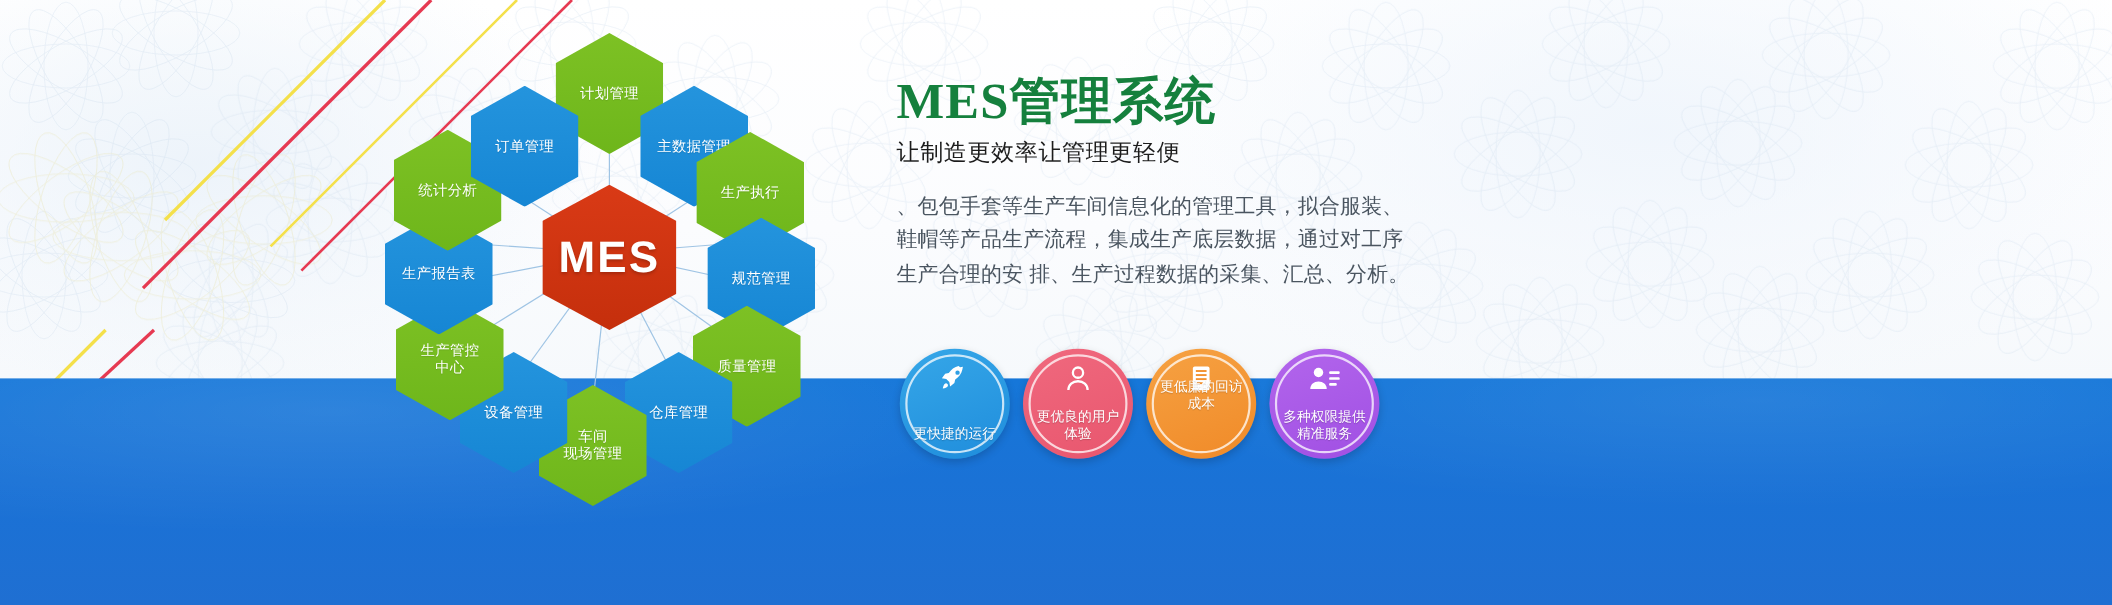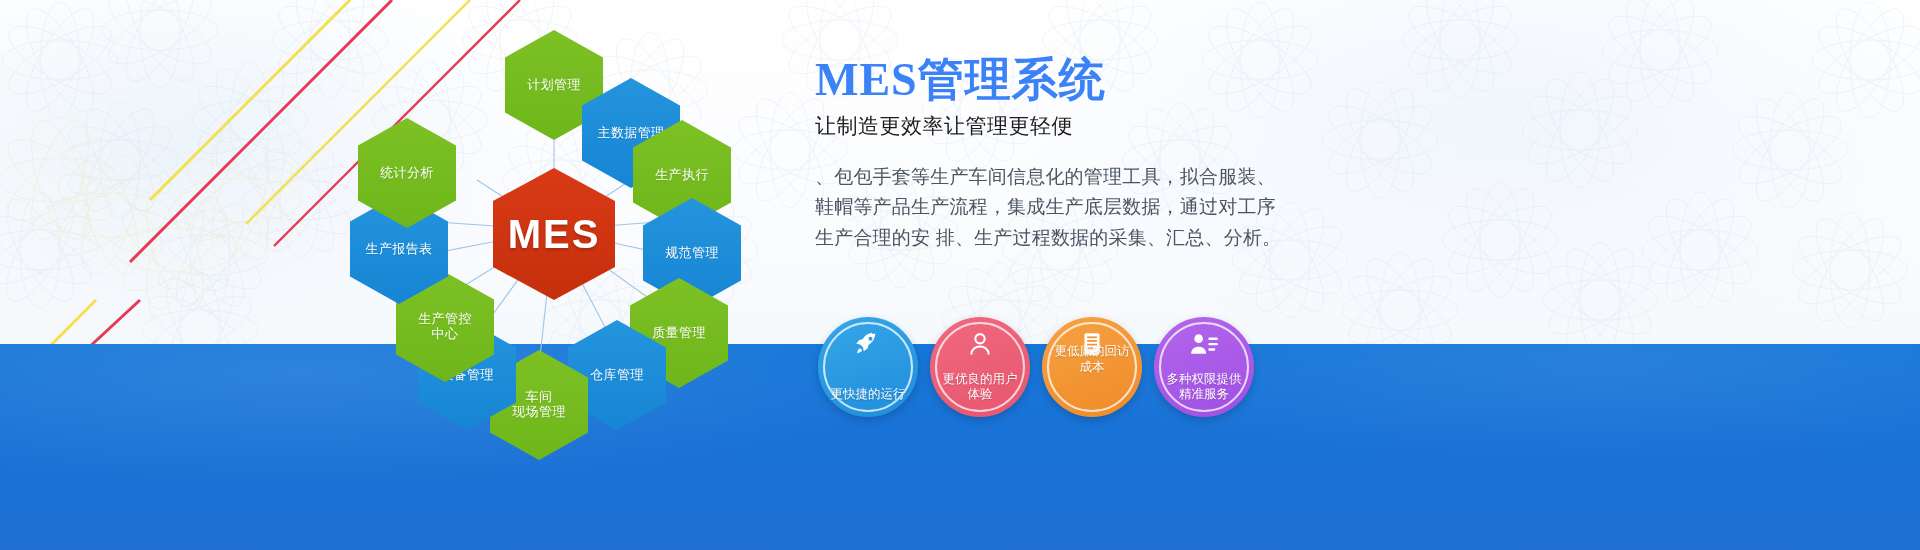--- a/index.html
+++ b/index.html
@@ -50,22 +50,22 @@
     font-size:40px;font-weight:bold;letter-spacing:2px;
     text-shadow:0 2px 3px rgba(0,0,0,.2);
   }
   .hx span{display:block;padding:0 4px;}
   .spokes{position:absolute;left:0;top:0;width:450px;height:420px;pointer-events:none;}
 
   
   #right{position:absolute;left:815px;top:55px;width:1060px;}
   .title{
     font-family:"Liberation Serif","DejaVu Serif",serif;
-    font-weight:bold;font-size:46px;color:#3b82f6;letter-spacing:1px;
-    margin:0 0 6px 0;line-height:1.1;
+    font-weight:bold;font-size:46px;color:#15803d;letter-spacing:1px;
+    margin:12px 0 6px 0;line-height:1.1;
   }
   .subtitle{
     font-size:21px;color:#1c1c1c;letter-spacing:.5px;margin:0 0 22px 0;font-weight:500;
   }
   .para{
     font-size:19px;color:#4a5560;line-height:1.62;width:460px;margin:0;
     letter-spacing:.2px;
   }
   .para div{white-space:nowrap;}
 
@@ -213,28 +213,31 @@
       </div>
       <div class="hx blue" style="left: 238px; top: 300px; width: 98px; height: 110px;">
         <span>仓库管理</span>
       </div>
       <div class="hx green" style="left: 160px; top: 330px; width: 98px; height: 110px;">
         <span>车间<br>现场管理</span>
       </div>
       <div class="hx blue" style="left: 88px; top: 300px; width: 98px; height: 110px;">
         <span>设备管理</span>
       </div>
-      <div class="hx green" style="left: 30px; top: 252px; width: 98px; height: 110px; margin-left: 36px;">
+      <div class="hx green" style="left: 30px; top: 252px; width: 98px; height: 110px;">
         <span>生产管控<br>中心</span>
       </div>
       <div class="hx blue" style="left: 20px; top: 174px; width: 98px; height: 110px; justify-content: center;">
         <span>生产报告表</span>
       </div>
       <div class="hx green" style="left: 28px; top: 98px; width: 98px; height: 110px;">
         <span>统计分析</span>
+      </div>
+      <div class="hx blue" style="left: 98px; top: 58px; width: 98px; height: 110px;">
+        <span>订单管理</span>
       </div>
     </div>
 
   <div id="right">
     <h1 class="title">MES管理系统</h1>
     <div class="subtitle">让制造更效率让管理更轻便</div>
     <div class="para">
       <div>、包包手套等生产车间信息化的管理工具，拟合服装、</div>
       <div>鞋帽等产品生产流程，集成生产底层数据，通过对工序</div>
       <div>生产合理的安 排、生产过程数据的采集、汇总、分析。</div>

